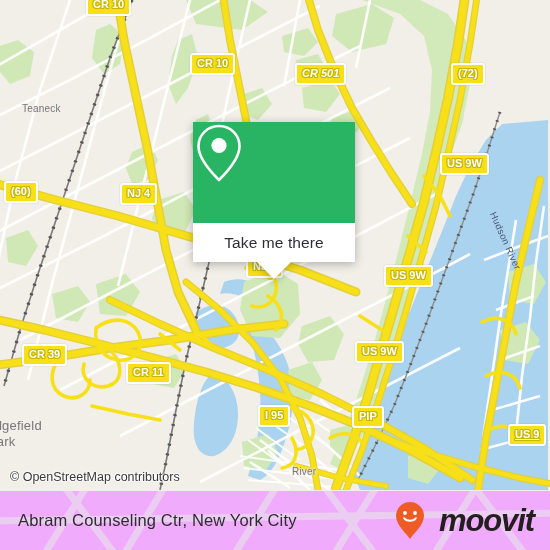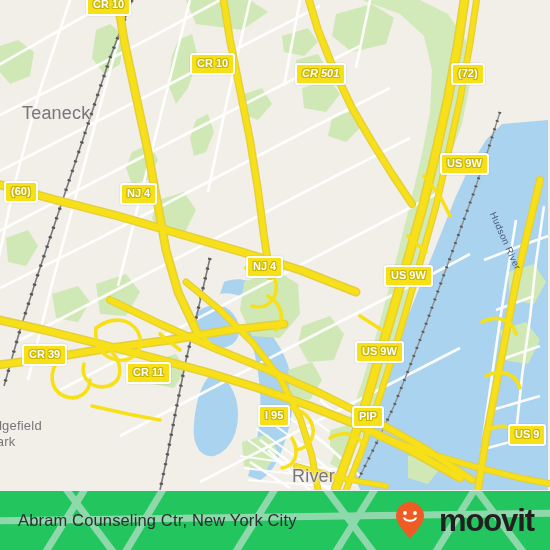--- a/index.html
+++ b/index.html
@@ -20,21 +20,21 @@
 
   
   .place-label {
     position:absolute;
     font-size:13px; color:#77767a;
     font-family:"Liberation Sans", sans-serif;
     white-space:nowrap;
     text-shadow:0 0 3px #f2efe9, 0 0 3px #f2efe9, 0 0 2px #f2efe9;
     letter-spacing:.2px;
   }
-  .place-label.big { font-size:18px; }
+  .place-label.big { font-size:10px; }
   .water-label {
     position:absolute;
     font-size:9.5px; color:#4a5a78;
     white-space:nowrap;
     font-family:"Liberation Sans", sans-serif;
     letter-spacing:.4px;
   }
 
   
   .shield {
@@ -86,35 +86,35 @@
     transform:translateX(-50%);
     width:0; height:0;
     border-left:17px solid transparent;
     border-right:17px solid transparent;
     border-top:17px solid #ffffff;
   }
 
   
   .footer {
     position:absolute; left:0; top:490px; width:550px; height:60px;
-    background:#22c55e;
+    background:#f0abfc;
     display:flex; align-items:center; justify-content:space-between;
     padding:0 16px 0 18px;
     border-top:1px solid #efefef;
     overflow:hidden;
   }
   .footer-ghost {
     position:absolute; left:0; top:0; width:550px; height:60px;
     pointer-events:none; opacity:.55;
   }
   .footer-title {
     position:relative; z-index:2;
     font-size:16.5px; color:#2d2d31; letter-spacing:.15px;
   }
-  .brand { position:relative; z-index:2; display:flex; align-items:center; gap:14px; }
+  .brand { position:relative; z-index:2; display:flex; align-items:center; gap:14px;font-style:italic; }
   .brand-word {
     font-size:31px; font-weight:bold; color:#231f20;
     letter-spacing:-1.1px; line-height:1;
   }
 </style>
 </head>
 <body>
 
 <div id="app">
 
@@ -301,23 +301,36 @@
     <div class="shield" style="left:4px;   top:181px;">(60)</div>
     <div class="shield" style="left:120px; top:183px;">NJ 4</div>
     <div class="shield" style="left:440px; top:153px;">US 9W</div>
     <div class="shield" style="left:246px; top:256px;">NJ 4</div>
     <div class="shield" style="left:384px; top:265px;">US 9W</div>
     <div class="shield" style="left:22px;  top:344px;">CR 39</div>
     <div class="shield" style="left:126px; top:362px;">CR 11</div>
     <div class="shield" style="left:355px; top:341px;">US 9W</div>
     <div class="shield" style="left:258px; top:405px;">I 95</div>
     <div class="shield" style="left:352px; top:406px;">PIP</div>
-    <div class="shield" style="left:508px; top:424px;">US 9</div>
-
-
+    <div class="shield" style="left:508px; top:424px;text-decoration:underline;">US 9</div>
+
+    <div class="attrib">© OpenStreetMap contributors</div>
+
+    <div class="popup">
+      <div class="popup-head">
+        <svg width="52" height="62" viewBox="0 0 52 62">
+          <path d="M26 4 C14.5 4 5.5 13 5.5 24.2 C5.5 36 18 50 26 58 C34 50 46.5 36 46.5 24.2 C46.5 13 37.5 4 26 4 Z" fill="none" stroke="#ffffff" stroke-width="2.6" stroke-linejoin="round"></path>
+          <circle cx="26" cy="23.5" r="7.6" fill="#ffffff"></circle>
+        </svg>
+      </div>
+      <div class="popup-body">
+        <span>Take me there</span>
+      </div>
+      <div class="popup-tail"></div>
+    </div>
 
   </div>
 
   <div class="footer">
 
     <svg class="footer-ghost" width="550" height="60" viewBox="0 0 550 60">
       <g stroke="#e9e9ea" stroke-width="7" fill="none">
         <path d="M 40 70 L 90 -10"></path>
         <path d="M 120 70 L 168 -10"></path>
         <path d="M 230 70 L 280 -10"></path>

